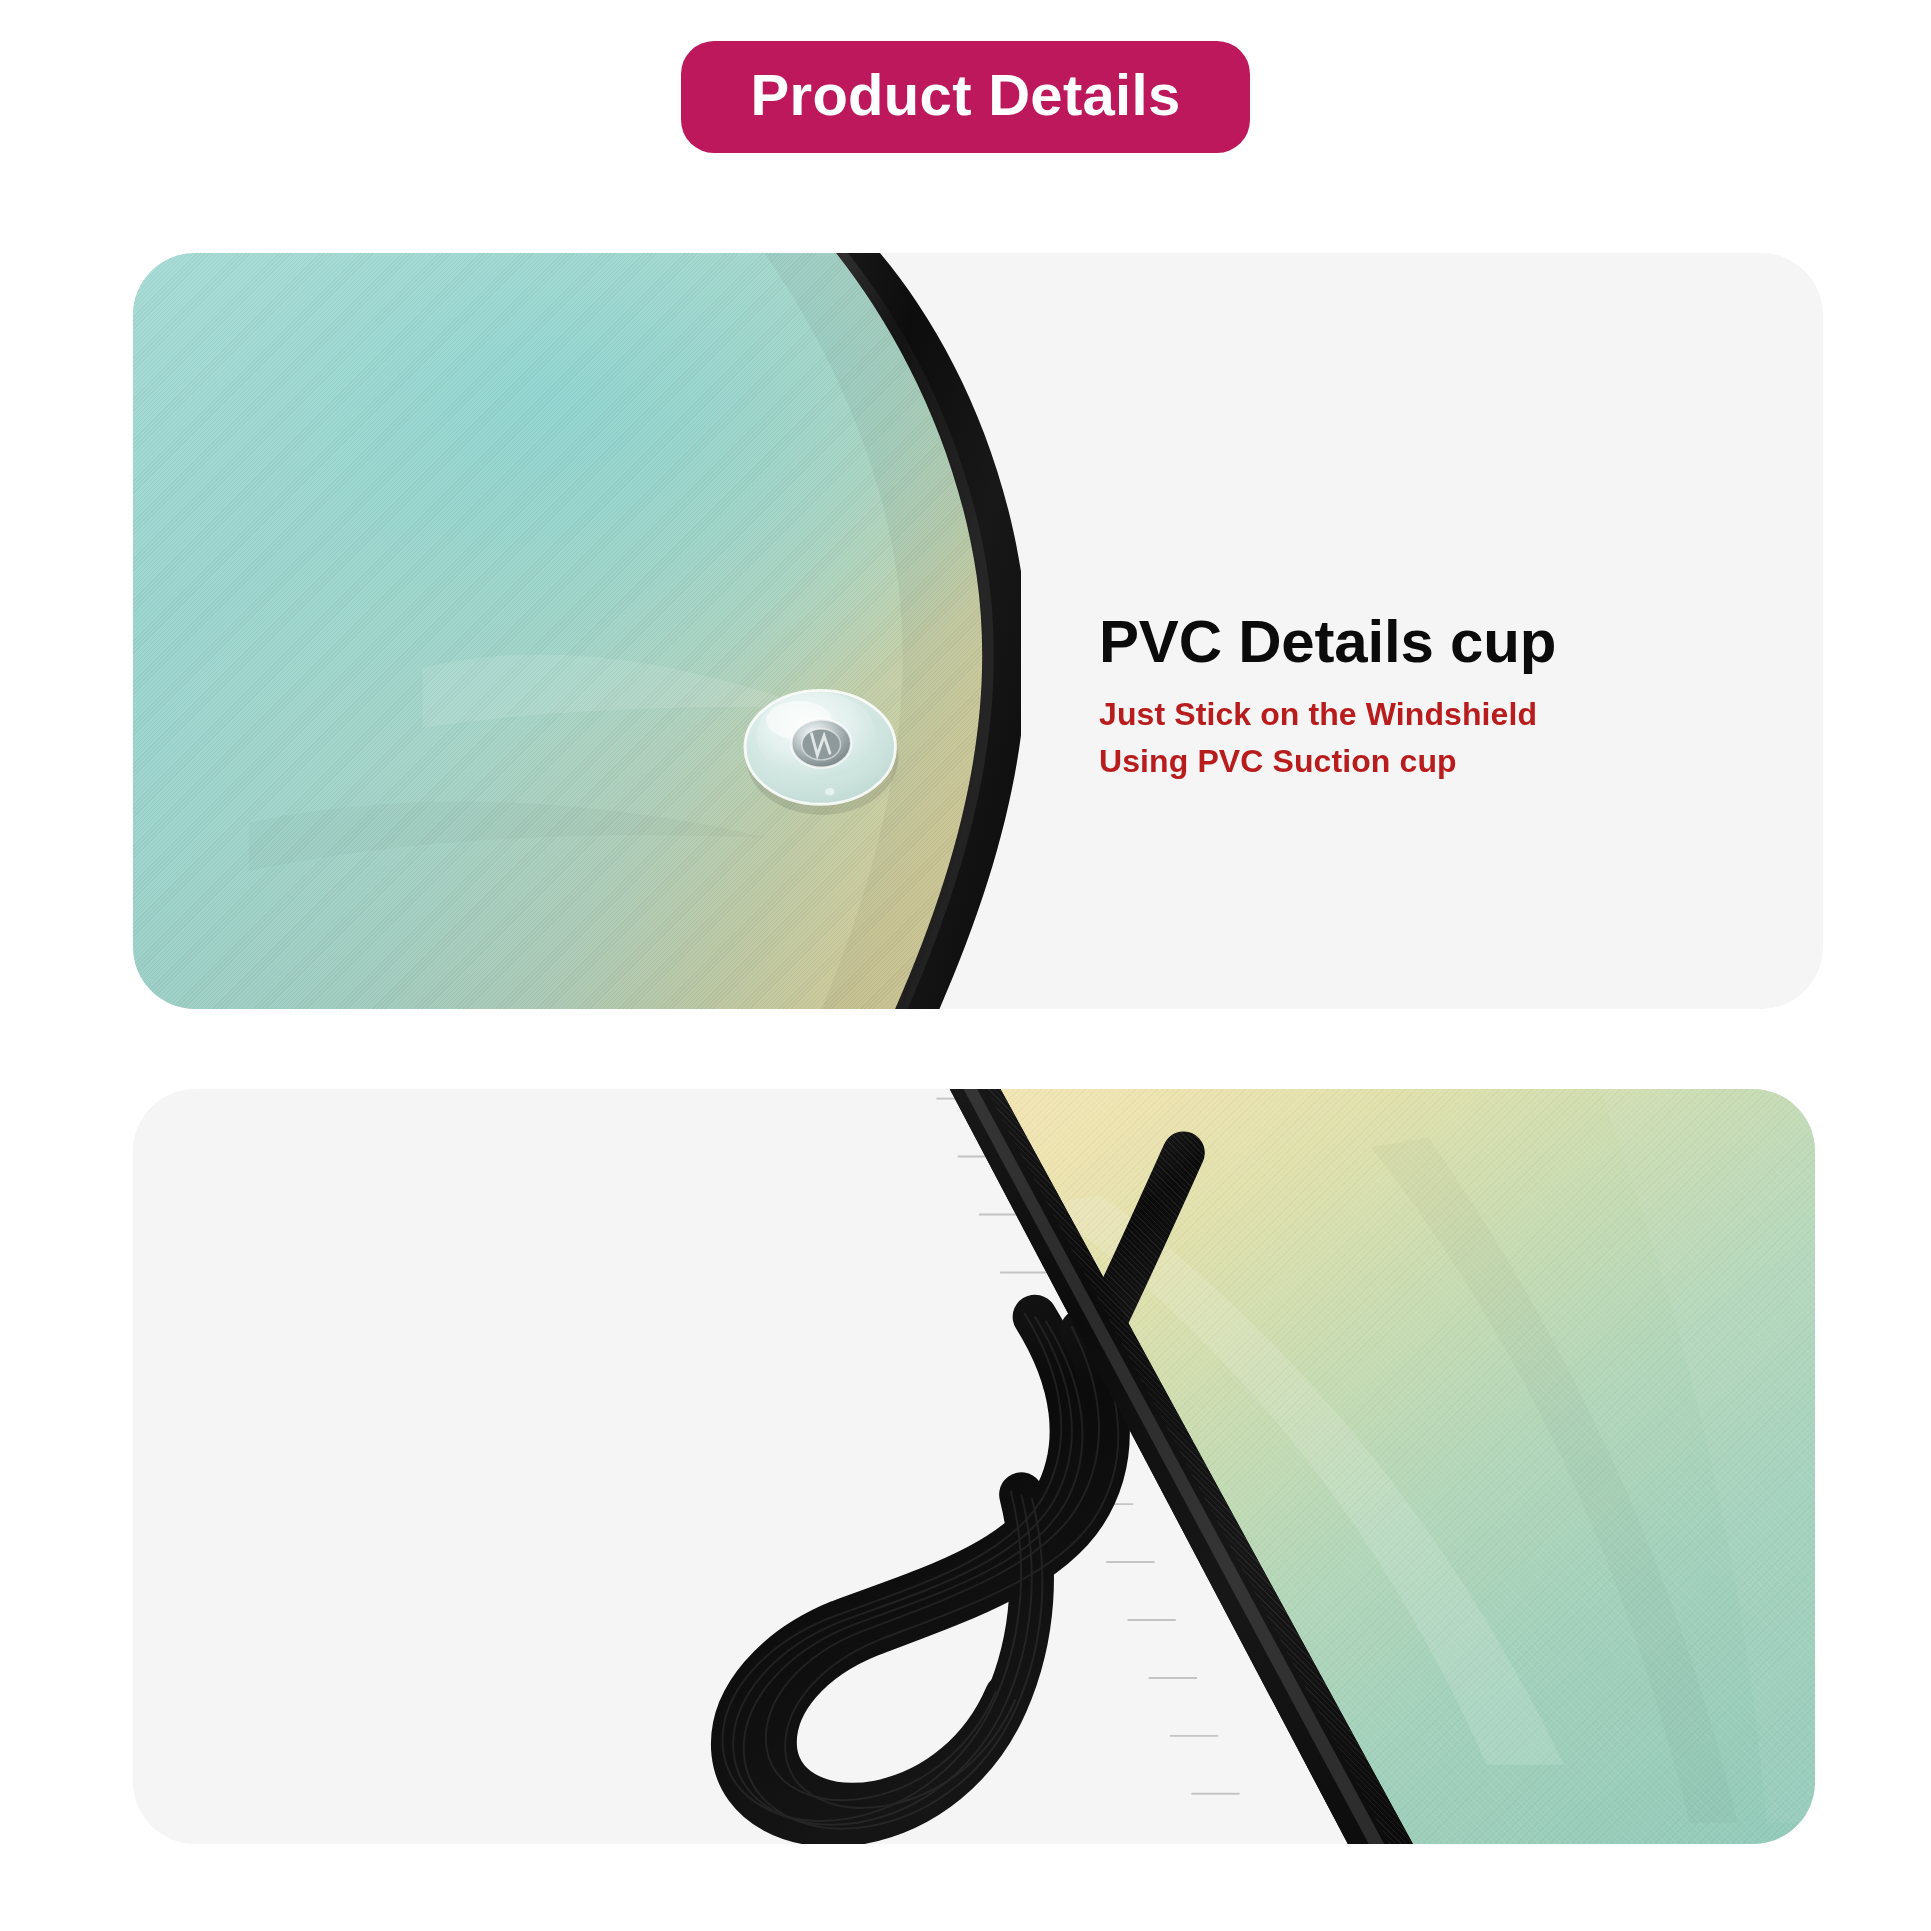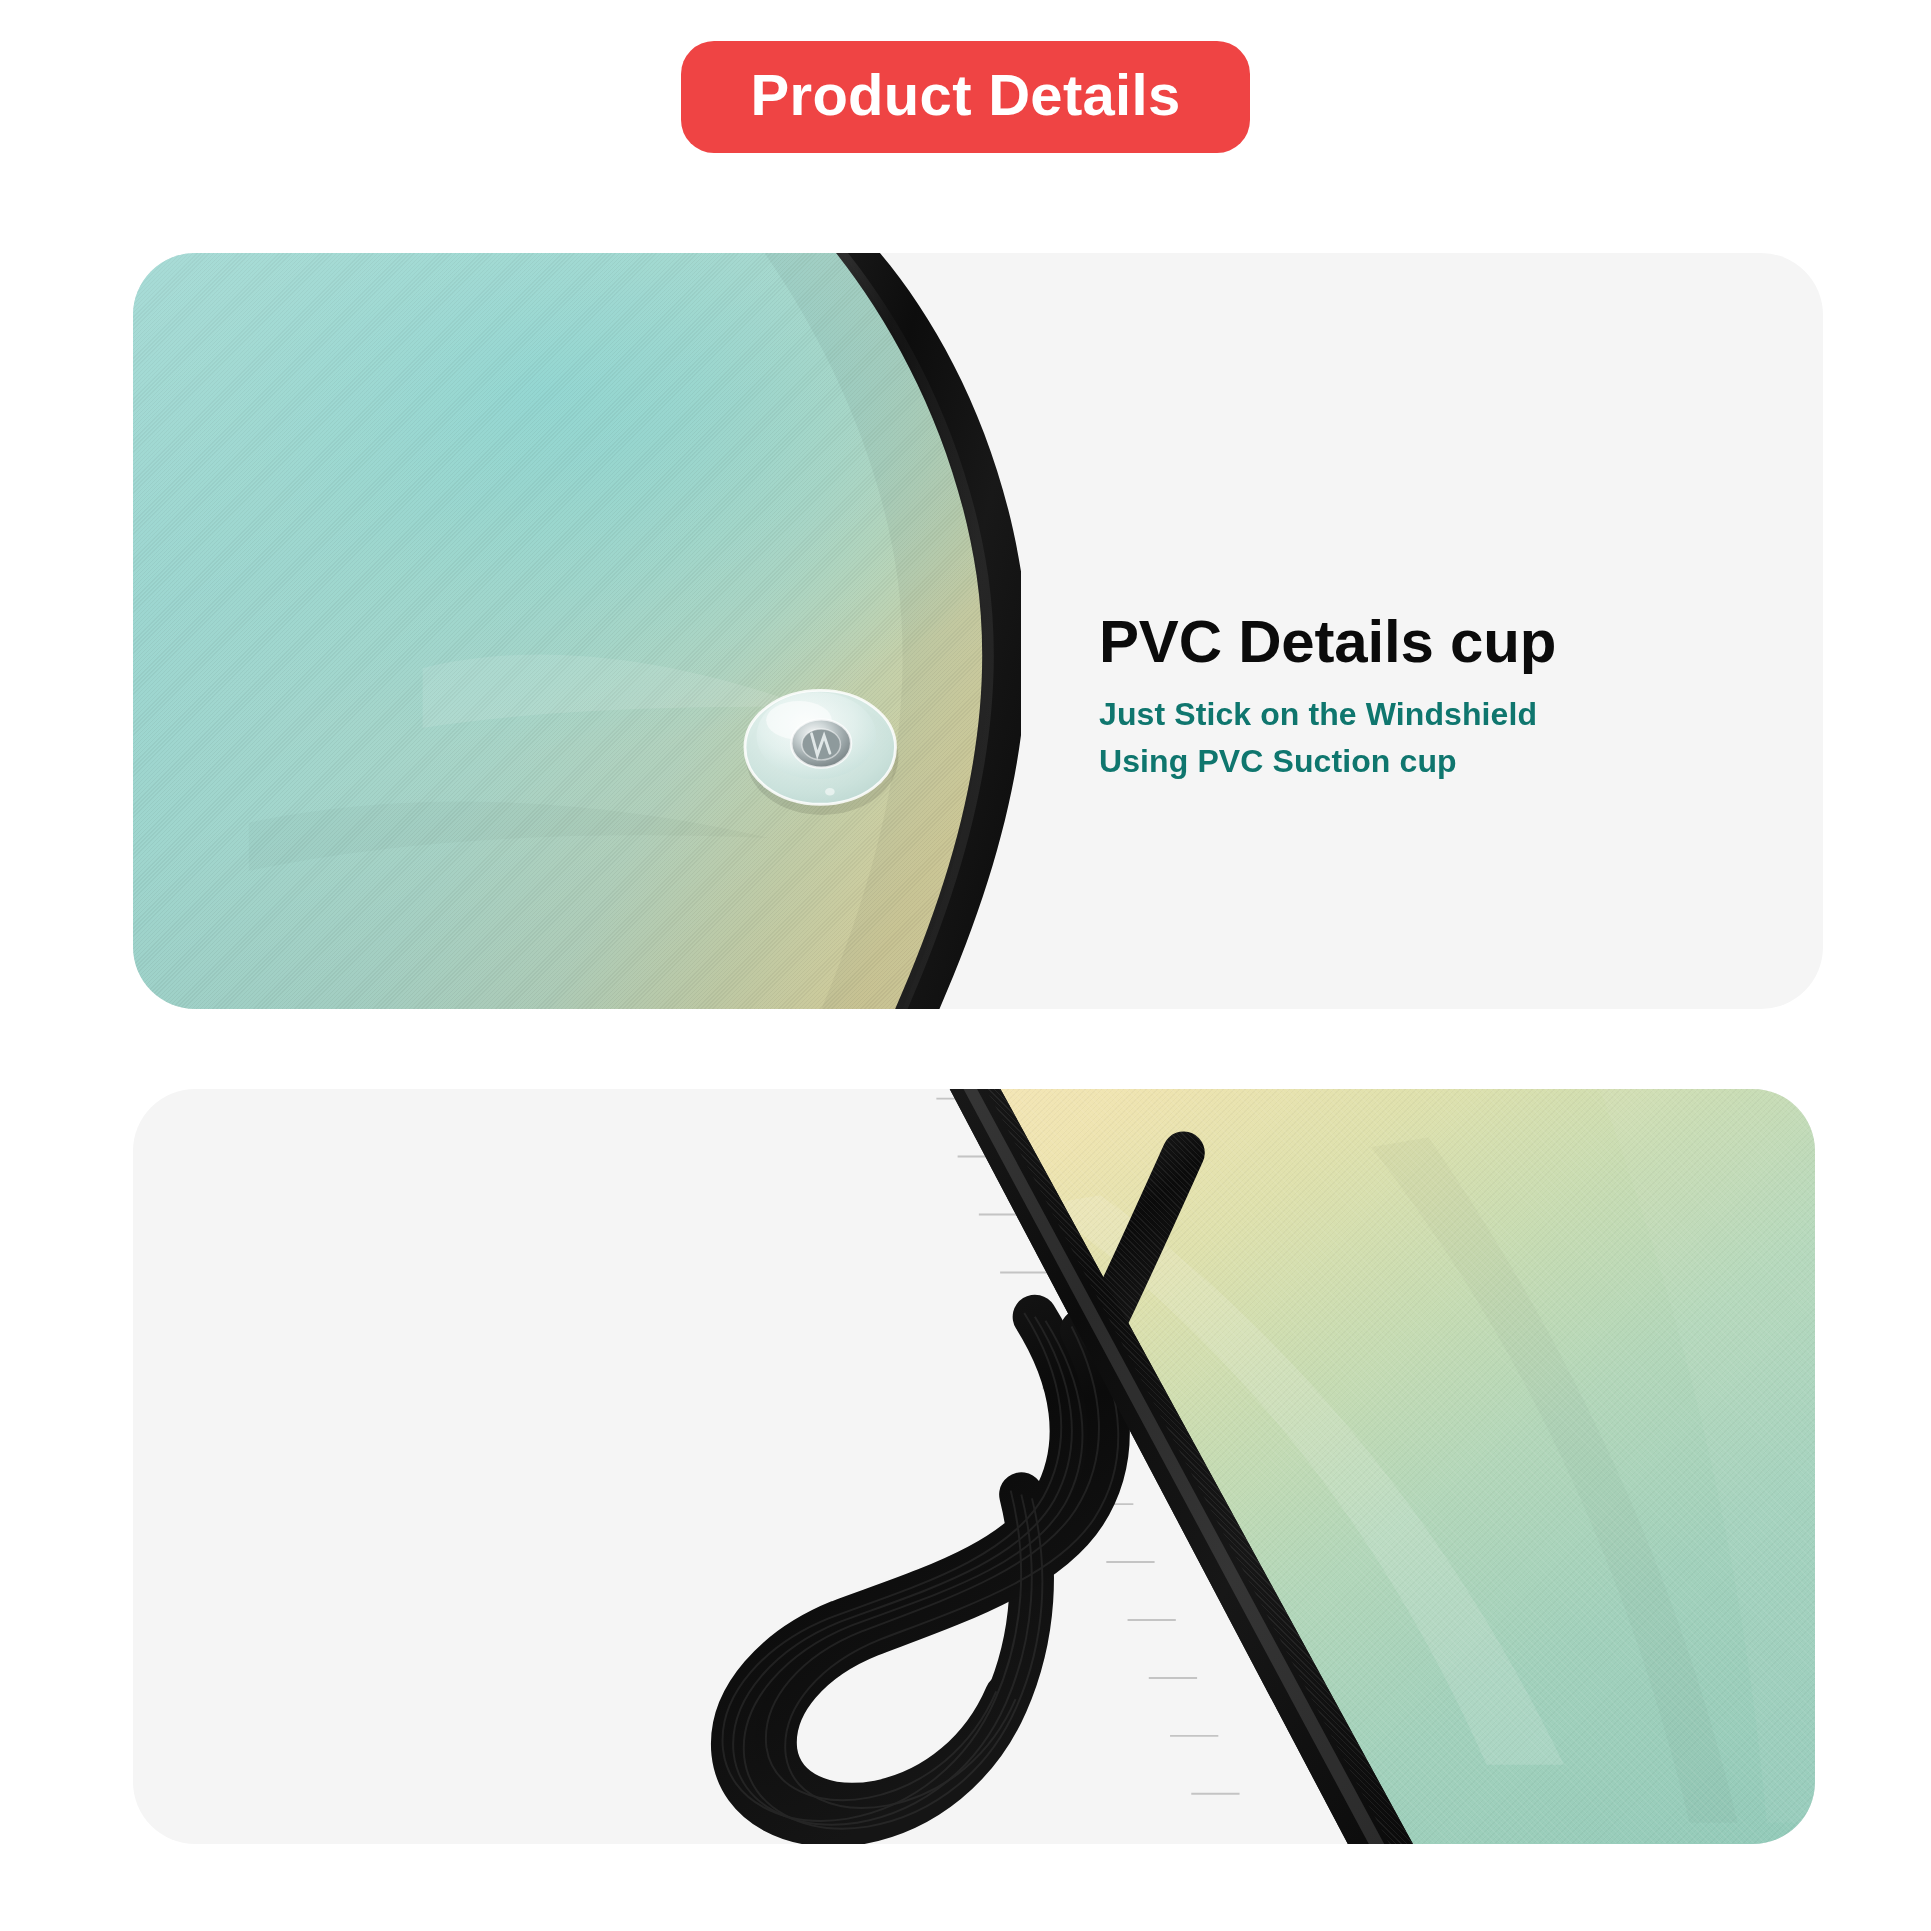--- a/index.html
+++ b/index.html
@@ -20,21 +20,21 @@
     position: absolute;
     left: 0;
     top: 0;
     width: 1931px;
     height: 193px;
     display: flex;
     align-items: center;
     justify-content: center;
   }
   .header-badge {
-    background: #ef4444;
+    background: #be185d;
     border-radius: 33px;
     padding: 25px 70px 29px 70px;
     display: inline-block;
   }
   .header-badge-text {
     color: #ffffff;
     font-size: 58px;
     font-weight: bold;
     line-height: 1;
     letter-spacing: 0.3px;
@@ -171,21 +171,21 @@
   }
   .feature-title {
     color: #0b0b0b;
     font-size: 60px;
     font-weight: bold;
     line-height: 1.06;
     margin: 0 0 17.4px 0;
     letter-spacing: -0.2px;
   }
   .feature-sub {
-    color: #0f766e;
+    color: #b91c1c;
     font-size: 32px;
     font-weight: bold;
     line-height: 1.46;
     margin: 0;
     letter-spacing: 0.1px;
   }
 </style>
 </head>
 <body>
 

